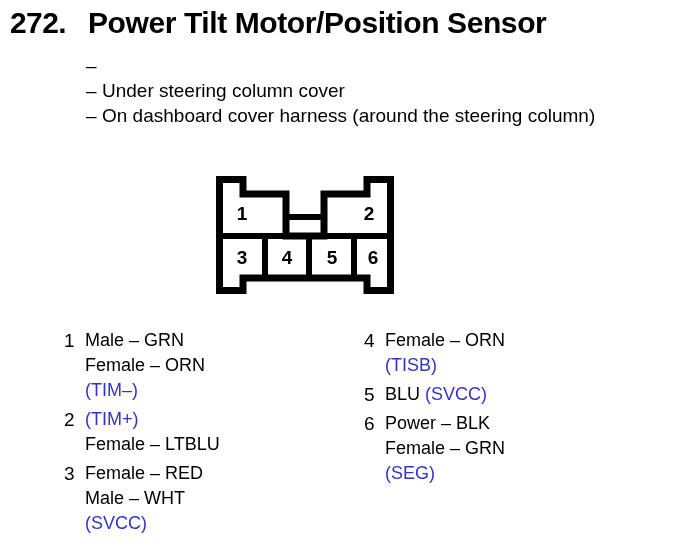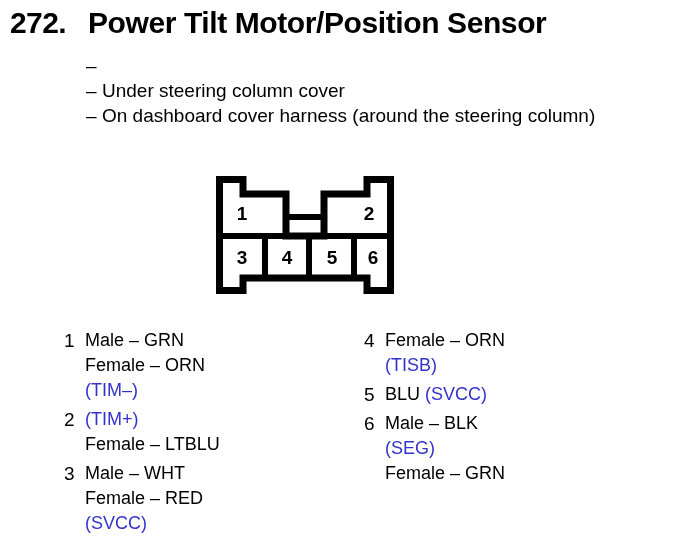--- a/index.html
+++ b/index.html
@@ -181,22 +181,22 @@
     </div>
 
     <div class="legend-item">
       <span class="legend-idx">2</span>
       <div class="legend-line code">(TIM+)</div>
       <div class="legend-line">Female – LTBLU</div>
     </div>
 
     <div class="legend-item">
       <span class="legend-idx">3</span>
+      <div class="legend-line">Female – RED</div>
       <div class="legend-line">Male – WHT</div>
-      <div class="legend-line">Female – RED</div>
       <div class="legend-line code">(SVCC)</div>
     </div>
 
   </div>
 
   <div class="legend-col right">
 
     <div class="legend-item">
       <span class="legend-idx">4</span>
       <div class="legend-line">Female – ORN</div>
@@ -206,19 +206,19 @@
     <div class="legend-item">
       <span class="legend-idx">5</span>
       <div class="legend-line">
         <span>BLU</span>
         <span class="code">(SVCC)</span>
       </div>
     </div>
 
     <div class="legend-item">
       <span class="legend-idx">6</span>
-      <div class="legend-line">Male – BLK</div>
+      <div class="legend-line">Power – BLK</div>
+      <div class="legend-line">Female – GRN</div>
       <div class="legend-line code">(SEG)</div>
-      <div class="legend-line">Female – GRN</div>
     </div>
 
   </div>
 </div>
 
 </body></html>

